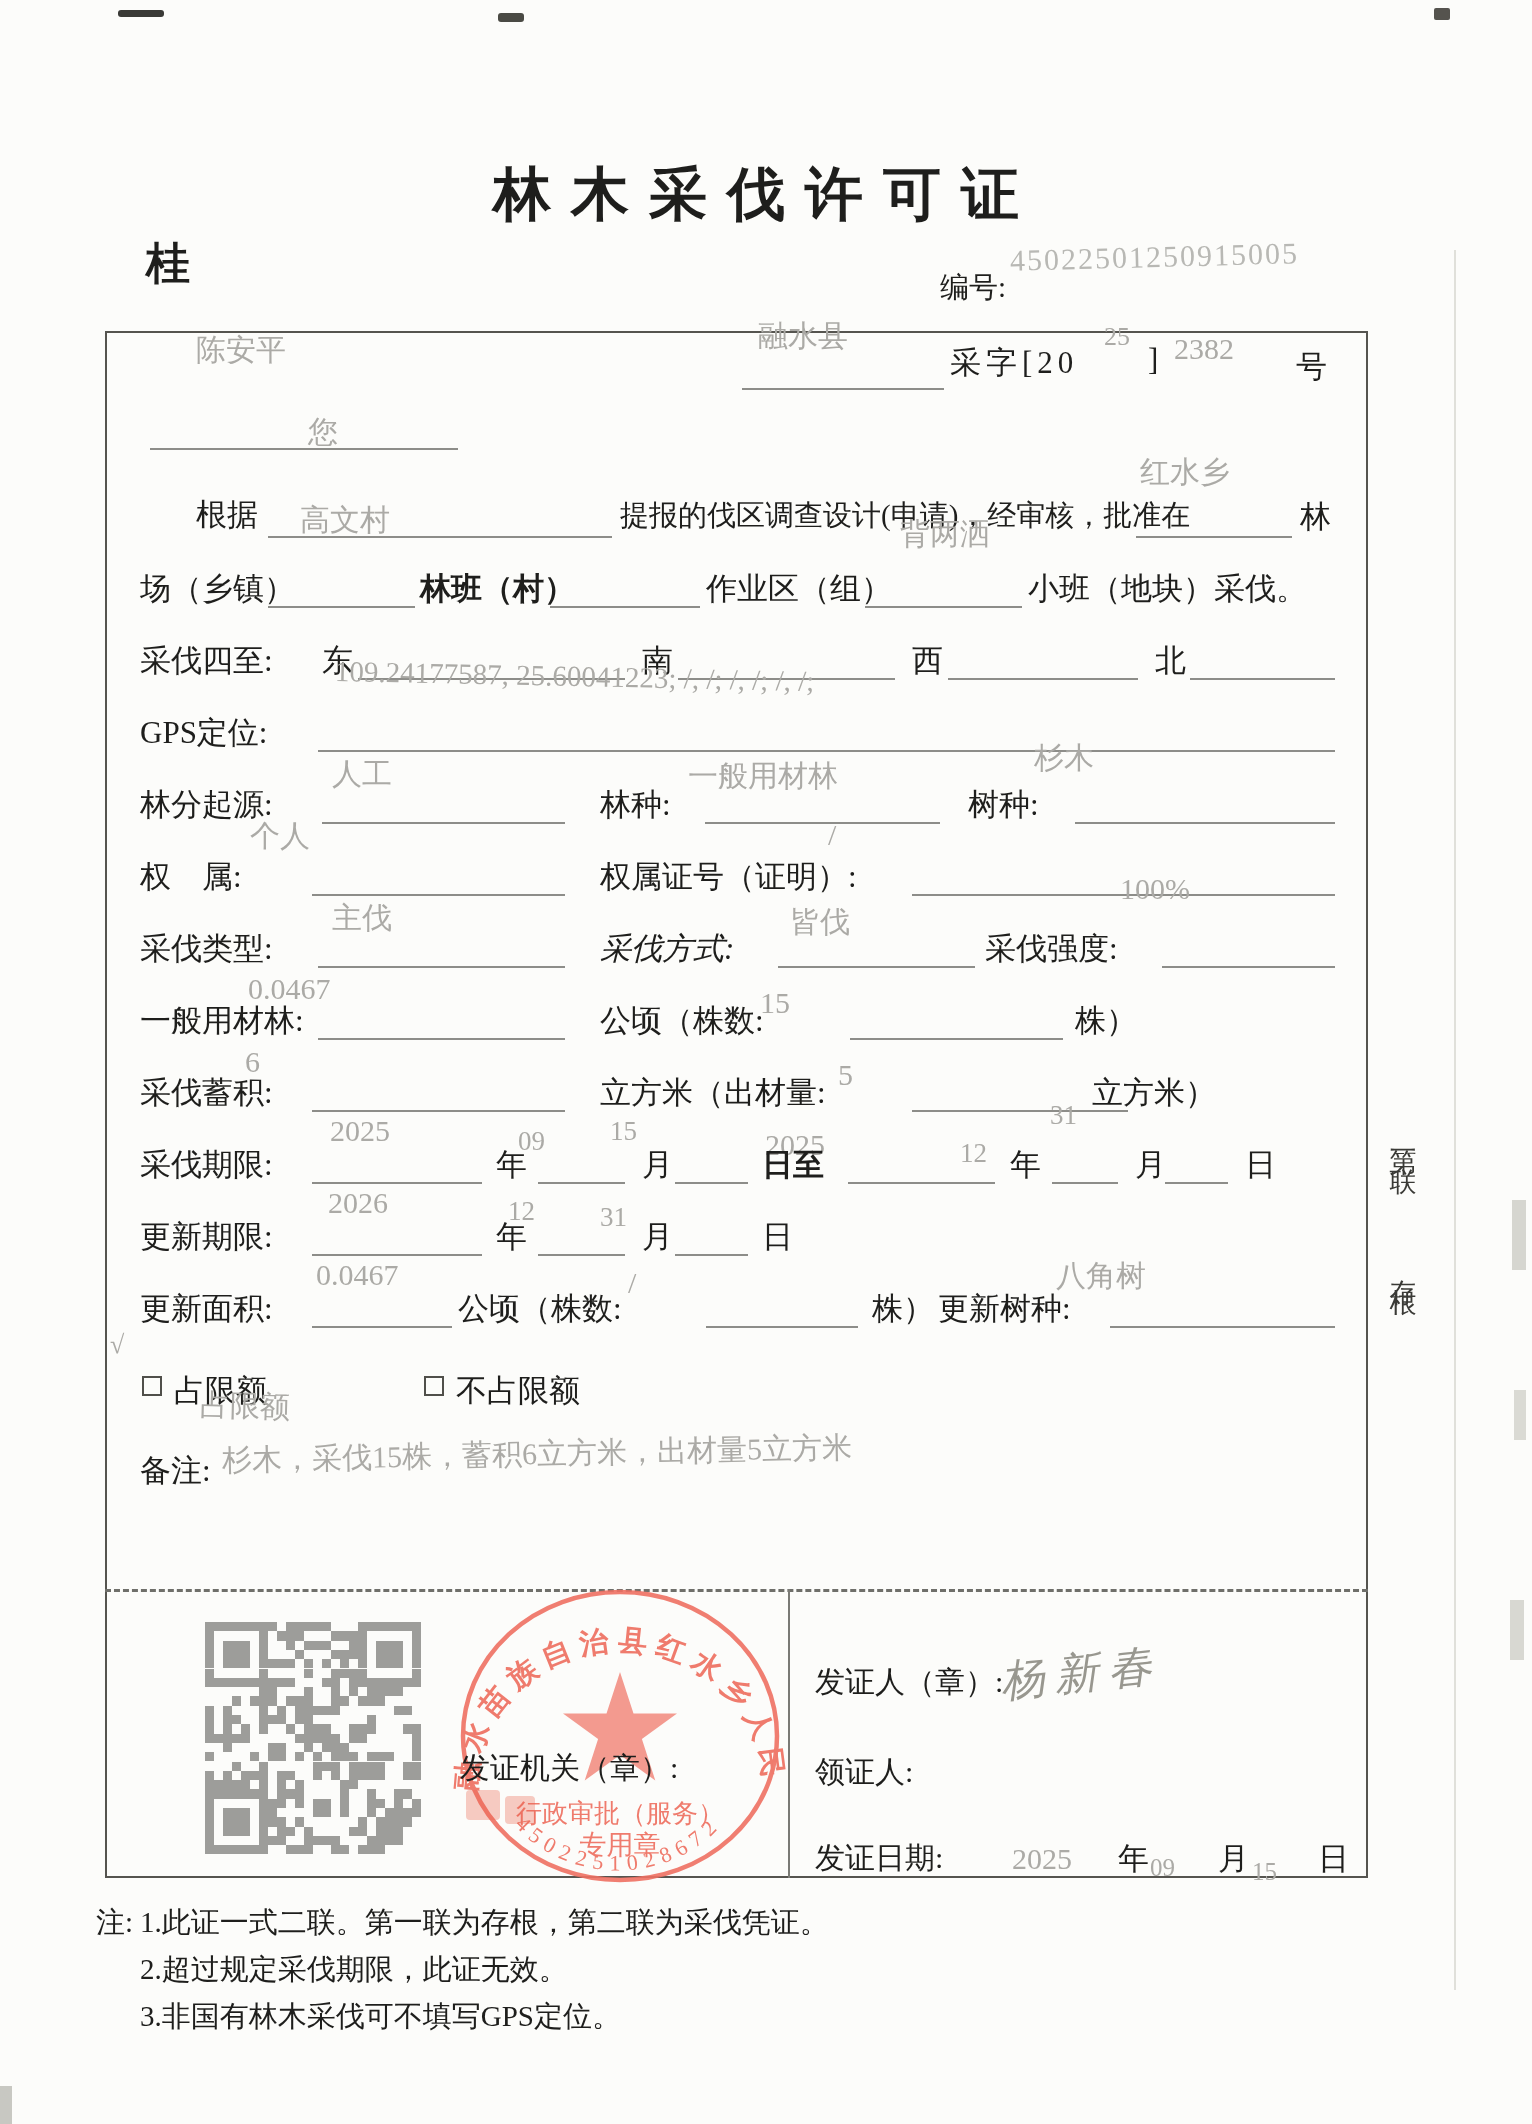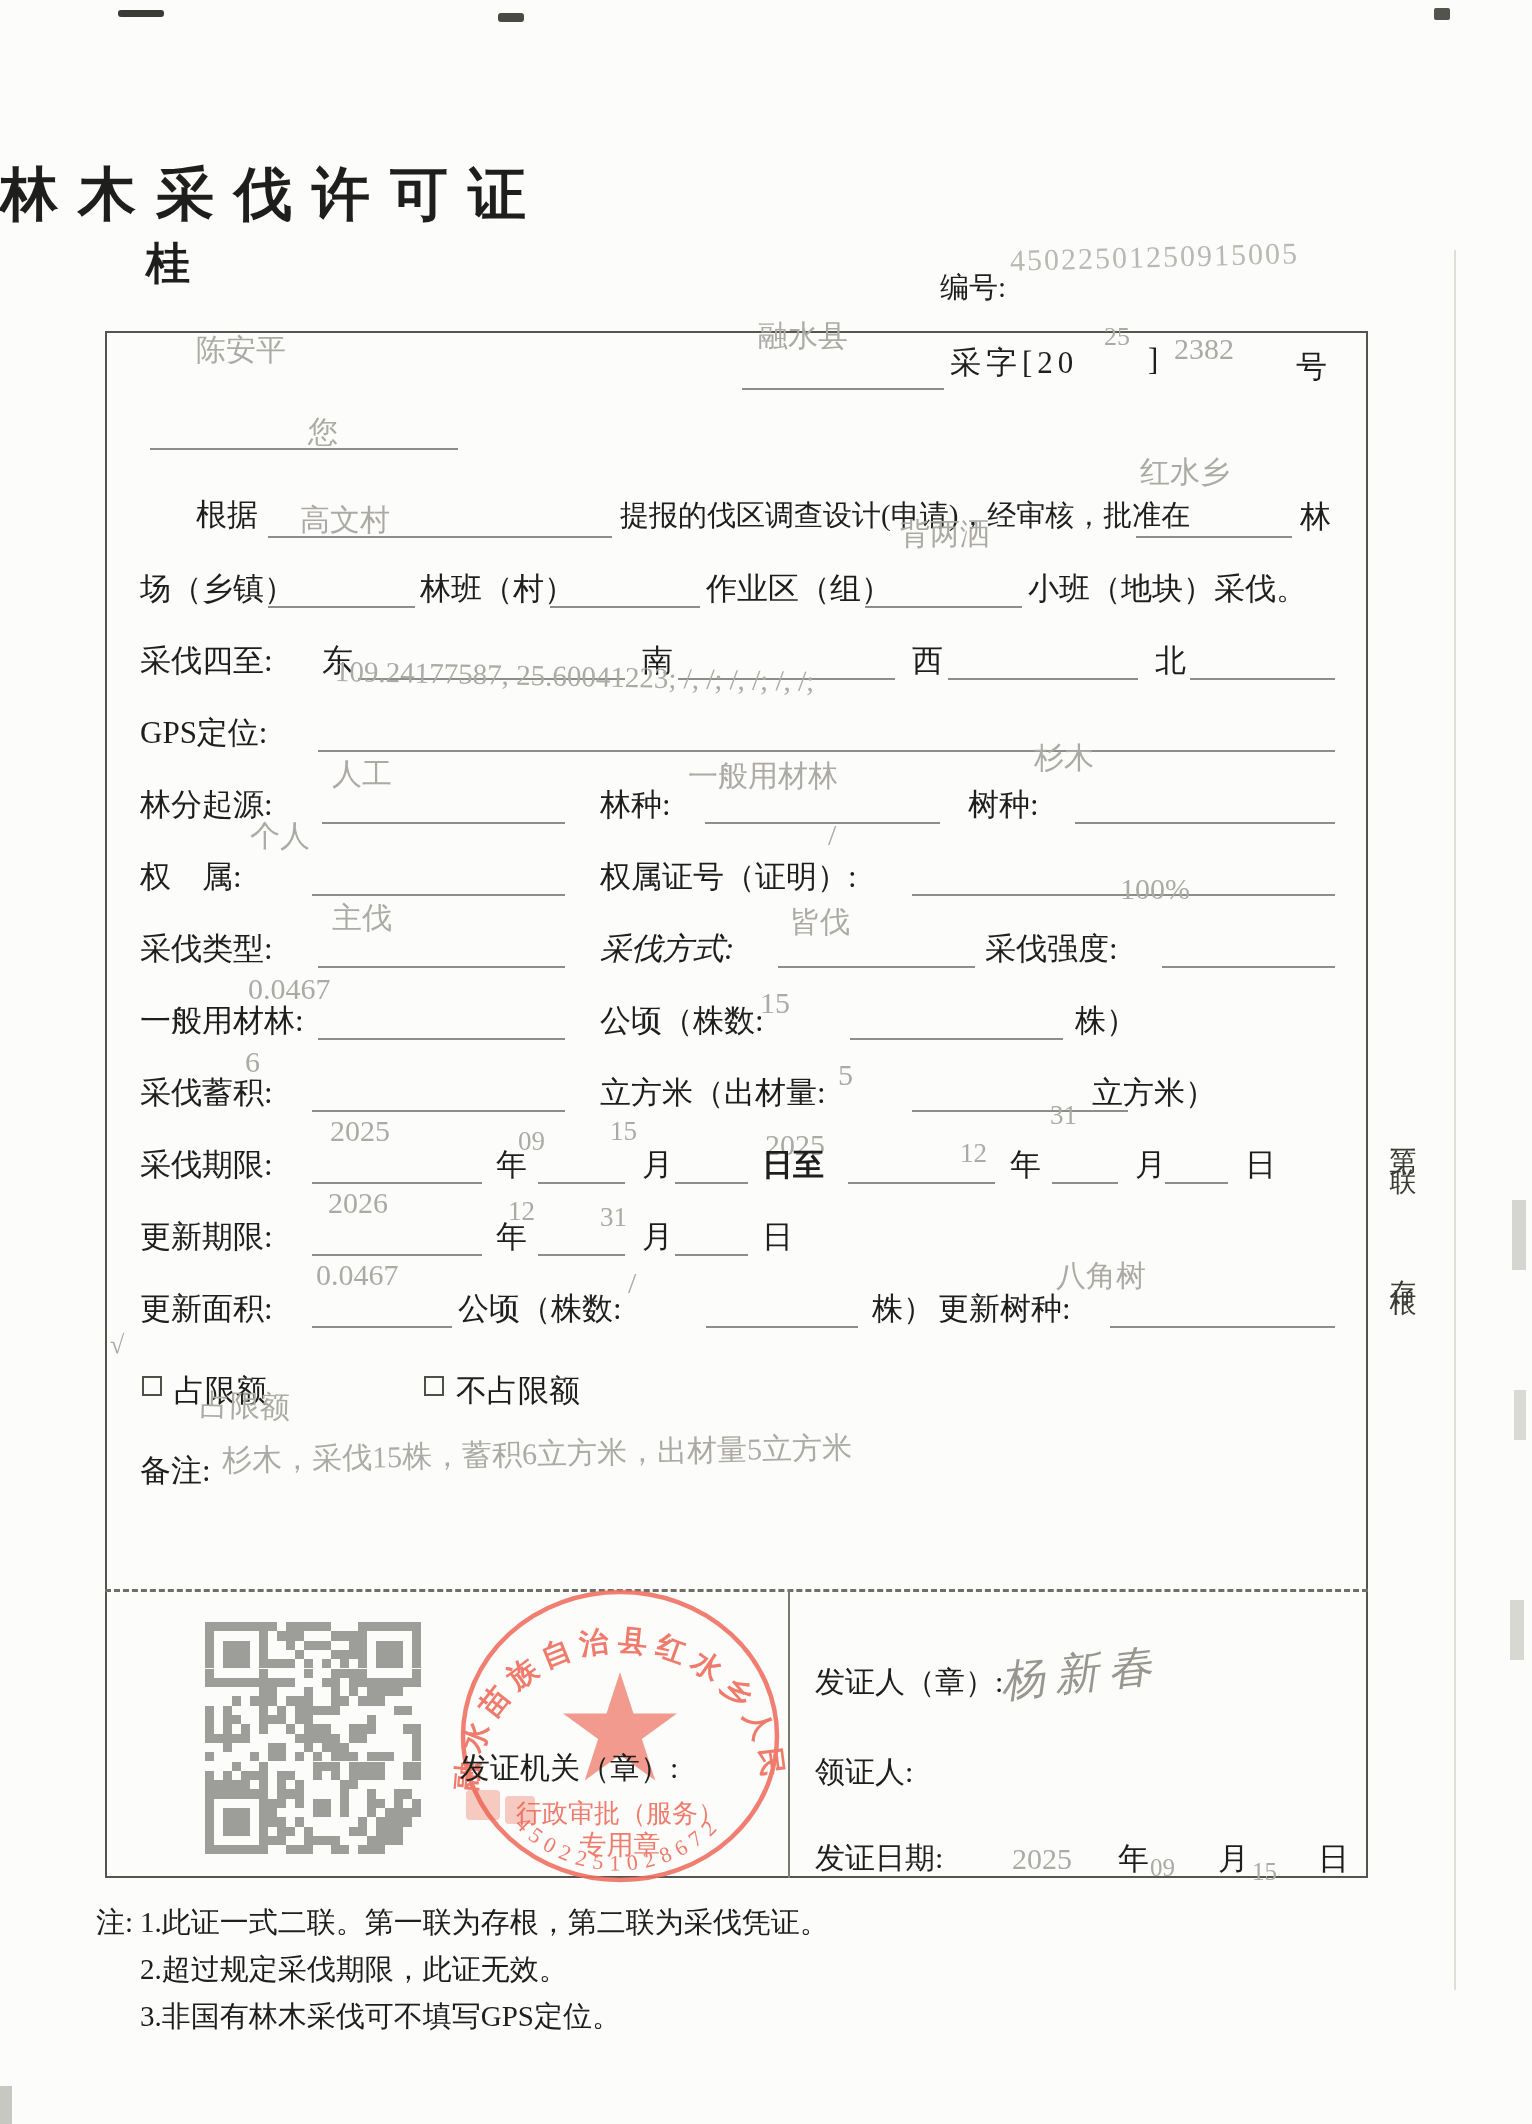--- a/index.html
+++ b/index.html
@@ -2,21 +2,21 @@
 <html><head>
 <meta charset="utf-8">
 <style>
   * { margin:0; padding:0; box-sizing:border-box; }
   body { font-family:"Liberation Serif","DejaVu Serif",serif; }
   .page { position:relative; width:1532px; height:2124px; background:#fcfcfa; overflow:hidden; color:#1e1e1c; }
   .abs { position:absolute; white-space:nowrap; }
   .lbl { font-size:31px; color:#1e1e1c; }
   .gv  { color:#abaaa6; font-size:30px; }
   .ln  { position:absolute; border-top:2px solid #8d8d89; height:0; }
-  .title { position:absolute; left:0; right:0; top:156px; text-align:left; font-size:58px; font-weight:600; letter-spacing:20px; }
+  .title { position:absolute; left:0; right:0; top:156px; text-align:center; font-size:58px; font-weight:600; letter-spacing:20px; }
   .box { position:absolute; left:105px; top:331px; width:1263px; height:1547px; border:2px solid #55544f; }
   .dashline { position:absolute; left:105px; top:1589px; width:1263px; border-top:3px dashed #6f6f6a; }
   .vdiv { position:absolute; left:788px; top:1589px; height:289px; border-left:2px solid #7a7a75; }
   .vtext { writing-mode:vertical-rl; font-size:27px; letter-spacing:9px; color:#3a3a36; }
   .cb { position:absolute; width:20px; height:20px; border:2px solid #504f4a; background:transparent; }
   .note { font-size:29px; }
   .qr { position:absolute; left:205px; top:1622px; width:216px; height:233px; }
   .qr div { position:absolute; background:#8f8f8c; opacity:.88; }
   .frag { position:absolute; border-radius:4px; background:rgba(232,95,75,.32); }
   .artifact { position:absolute; }
@@ -57,21 +57,21 @@
   <div class="abs lbl" style="left:196px;top:494px;">根据</div>
   <div class="ln" style="left:268px;top:536px;width:344px;"></div>
   <div class="abs gv" style="left:300px;top:500px;">高文村</div>
   <div class="abs lbl" style="left:620px;top:496px;font-size:29px;">提报的伐区调查设计(申请)，经审核，批准在</div>
   <div class="ln" style="left:1136px;top:536px;width:156px;"></div>
   <div class="abs gv" style="left:1140px;top:452px;">红水乡</div>
   <div class="abs lbl" style="left:1300px;top:496px;">林</div>
 
   <div class="abs lbl" style="left:140px;top:568px;">场（乡镇）</div>
   <div class="ln" style="left:268px;top:606px;width:147px;"></div>
-  <div class="abs lbl" style="left:420px;top:568px;">林班（村）</div>
+  <div class="abs lbl" style="left:420px;top:568px;font-weight:bold;">林班（村）</div>
   <div class="ln" style="left:550px;top:606px;width:150px;"></div>
   <div class="abs gv" style="left:900px;top:514px;">背两洒</div>
   <div class="abs lbl" style="left:706px;top:568px;">作业区（组）</div>
   <div class="ln" style="left:865px;top:606px;width:157px;"></div>
   <div class="abs lbl" style="left:1028px;top:568px;">小班（地块）采伐。</div>
 
   <div class="abs lbl" style="left:140px;top:640px;">采伐四至:</div>
   <div class="abs lbl" style="left:322px;top:640px;">东</div>
   <div class="ln" style="left:358px;top:678px;width:267px;"></div>
   <div class="abs lbl" style="left:642px;top:640px;">南</div>

